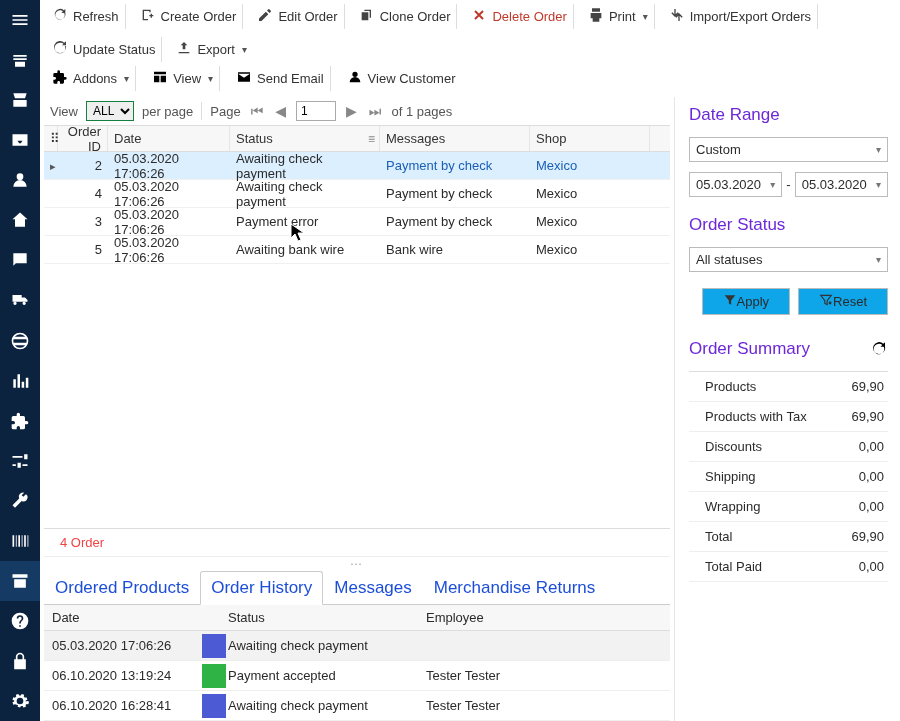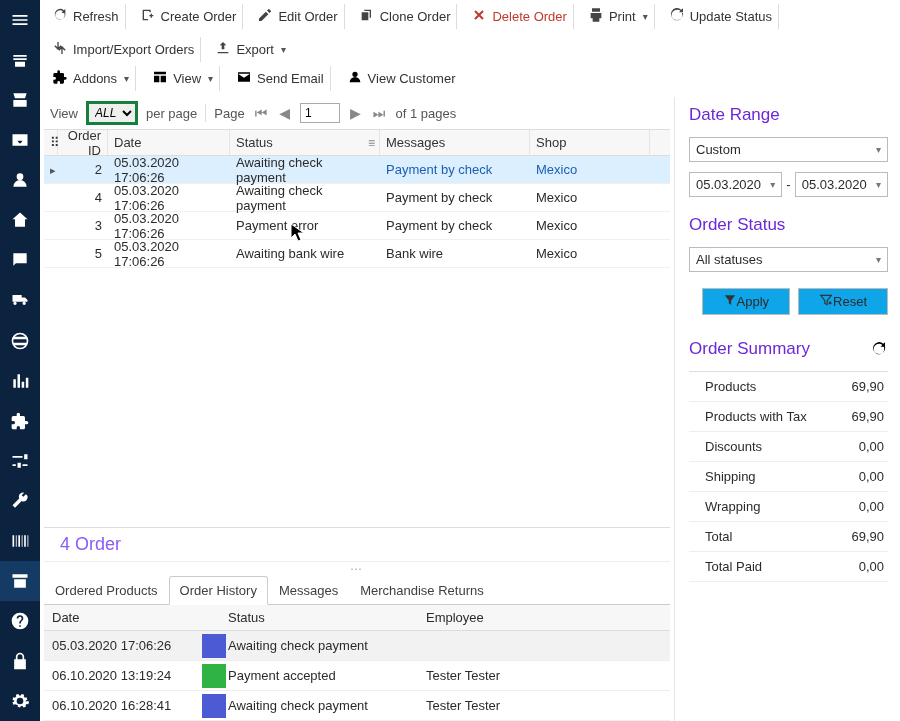--- a/index.html
+++ b/index.html
@@ -13,43 +13,43 @@
   .tbtn { display: inline-flex; align-items: center; gap: 5px; padding: 3px 6px; cursor: pointer; border-right: 1px solid #ddd; }
   .tbtn:last-child { border-right: none; }
   .tbtn svg { width: 16px; height: 16px; }
   .tbtn-label { font-size: 13px; color: #333; white-space: nowrap; }
   .tbtn-label.red { color: #c0392b; }
   .toolbar-row2 { display: flex; align-items: flex-end; padding: 4px 6px 6px 6px; gap: 10px; }
   .caret-down { margin-left: 2px; font-size: 10px; color: #555; }
   .content-wrap { flex: 1; display: flex; overflow: hidden; }
   .center { flex: 1; display: flex; flex-direction: column; border-right: 1px solid #e5e5e5; padding: 0 4px 0 4px; overflow: hidden; }
   .pager { display: flex; align-items: center; gap: 8px; padding: 4px 6px; font-size: 13px; color: #555; }
-  .pager select { border: 3px solid #15803d; font-size: 12px; padding: 1px 2px; font-style: italic; }
+  .pager select { border: 1px solid #15803d; font-size: 12px; padding: 1px 2px; }
   .pager .sep { width: 1px; height: 18px; background: #ddd; }
   .pager .nav-ico { color: #888; cursor: pointer; font-size: 14px; padding: 0 2px; }
   .pager input { width: 40px; border: 1px solid #aaa; font-size: 12px; text-align: left; padding: 2px 4px; }
   .grid { border-top: 1px solid #ddd; }
   .grid-head { display: flex; background: #f7f7f7; border-bottom: 1px solid #ddd; font-size: 13px; color: #333; height: 26px; align-items: center; }
   .grid-head .cell { padding: 0 6px; border-right: 1px solid #e5e5e5; height: 100%; display: flex; align-items: center; }
   .col-handle { width: 14px; }
   .col-id { width: 50px; justify-content: flex-end; text-align: right; }
   .col-date { width: 122px; }
   .col-status { width: 150px; position: relative; }
   .col-status .align-ico { position: absolute; right: 4px; color: #888; font-size: 12px; }
   .col-payment { width: 150px; }
   .col-shop { width: 120px; }
   .grid-body .row { display: flex; height: 28px; align-items: center; border-bottom: 1px solid #f0f0f0; font-size: 13px; }
   .grid-body .row.sel { background: #dcefff; }
   .grid-body .row .cell { padding: 0 6px; }
   .grid-body .row.sel .link { color: #1a5fb4; font-weight: 500; }
   .grid-body .row.sel .fake-caret { color: #555; font-size: 11px; margin-right: 2px; }
-  .grid-footer { padding: 6px 16px; font-size: 18px; color: #8b5cf6; border-top: 1px solid #ddd; }
+  .grid-footer { padding: 6px 16px; font-size: 13px; color: #ef4444; border-top: 1px solid #ddd; }
   .splitter { text-align: center; color: #aaa; height: 14px; font-size: 12px; letter-spacing: 2px; border-top: 1px solid #eee; }
   .tabs { display: flex; border-bottom: 1px solid #ccc; }
-  .tab { padding: 6px 10px; font-size: 13px; color: #404040; cursor: pointer; border: 1px solid transparent; border-bottom: none; position: relative; top: 1px; border-radius: 3px 3px 0 0; }
+  .tab { padding: 6px 10px; font-size: 17px; color: #1d4ed8; cursor: pointer; border: 1px solid transparent; border-bottom: none; position: relative; top: 1px; border-radius: 3px 3px 0 0; }
   .tab.active { background: #fff; border-color: #ccc; border-bottom: 1px solid #fff; }
   .hist-head { display: flex; background: #f7f7f7; border-bottom: 1px solid #ddd; height: 26px; align-items: center; font-size: 13px; }
   .hist-head .hcell, .hist-row .hcell { padding: 0 8px; }
   .hc-date { width: 150px; }
   .hc-sw { width: 26px; }
   .hc-status { width: 198px; }
   .hc-emp { flex: 1; }
   .hist-row { display: flex; height: 30px; align-items: center; border-bottom: 1px solid #eee; font-size: 13px; }
   .hist-row .swatch { width: 24px; height: 24px; }
   .right { width: 225px; padding: 8px 12px 8px 14px; display: flex; flex-direction: column; gap: 10px; overflow-y: auto; }
@@ -201,29 +201,29 @@
     </div>
     <div class="tbtn">
       <span><svg viewBox="0 0 24 24">
             <path d="M6 2h12v5H6zM4 9h16v8h-3v5H7v-5H4zM9 15h6v5H9z"></path>
           </svg></span>
       <span class="tbtn-label">Print</span>
       <span class="caret-down">▾</span>
     </div>
     <div class="tbtn">
       <span><svg viewBox="0 0 24 24">
+            <path d="M8 3v8l-3-3-1.5 1.5L9 15l5.5-5.5L13 8l-3 3V3H8zm8 18v-8l3 3 1.5-1.5L15 9l-5.5 5.5L11 16l3-3v8h2z"></path>
+          </svg></span>
+      <span class="tbtn-label">Import/Export Orders</span>
+    </div>
+    <div class="tbtn">
+      <span><svg viewBox="0 0 24 24">
             <path d="M12 4a8 8 0 107.4 5H21a9 9 0 11-2.6-5L21 2v6h-6l2.3-2.3A7 7 0 0012 4z"></path>
           </svg></span>
       <span class="tbtn-label">Update Status</span>
-    </div>
-    <div class="tbtn">
-      <span><svg viewBox="0 0 24 24">
-            <path d="M8 3v8l-3-3-1.5 1.5L9 15l5.5-5.5L13 8l-3 3V3H8zm8 18v-8l3 3 1.5-1.5L15 9l-5.5 5.5L11 16l3-3v8h2z"></path>
-          </svg></span>
-      <span class="tbtn-label">Import/Export Orders</span>
     </div>
     <div class="tbtn" style="border-right:none">
       <span><svg viewBox="0 0 24 24">
             <path d="M12 3l5 5h-3v6h-4V8H7l5-5zM4 18h16v2H4z"></path>
           </svg></span>
       <span class="tbtn-label">Export</span>
       <span class="caret-down">▾</span>
     </div>
   </div>
 

